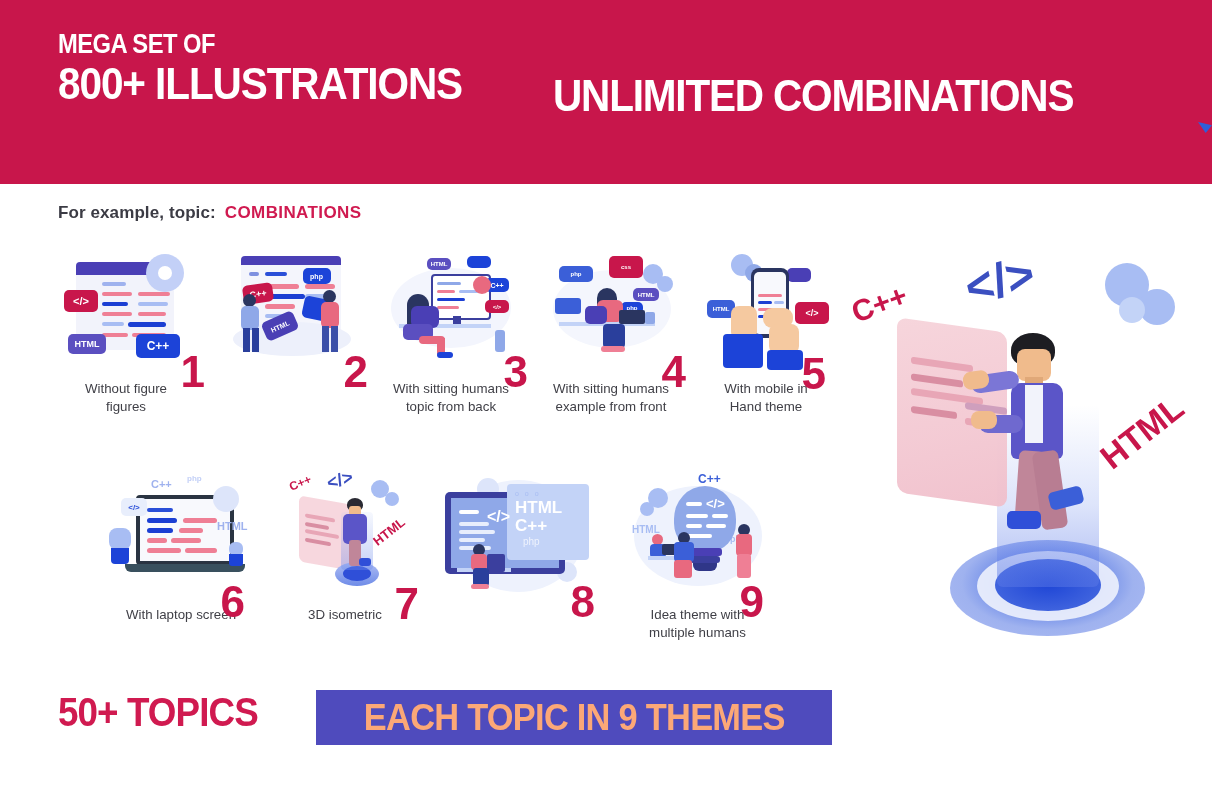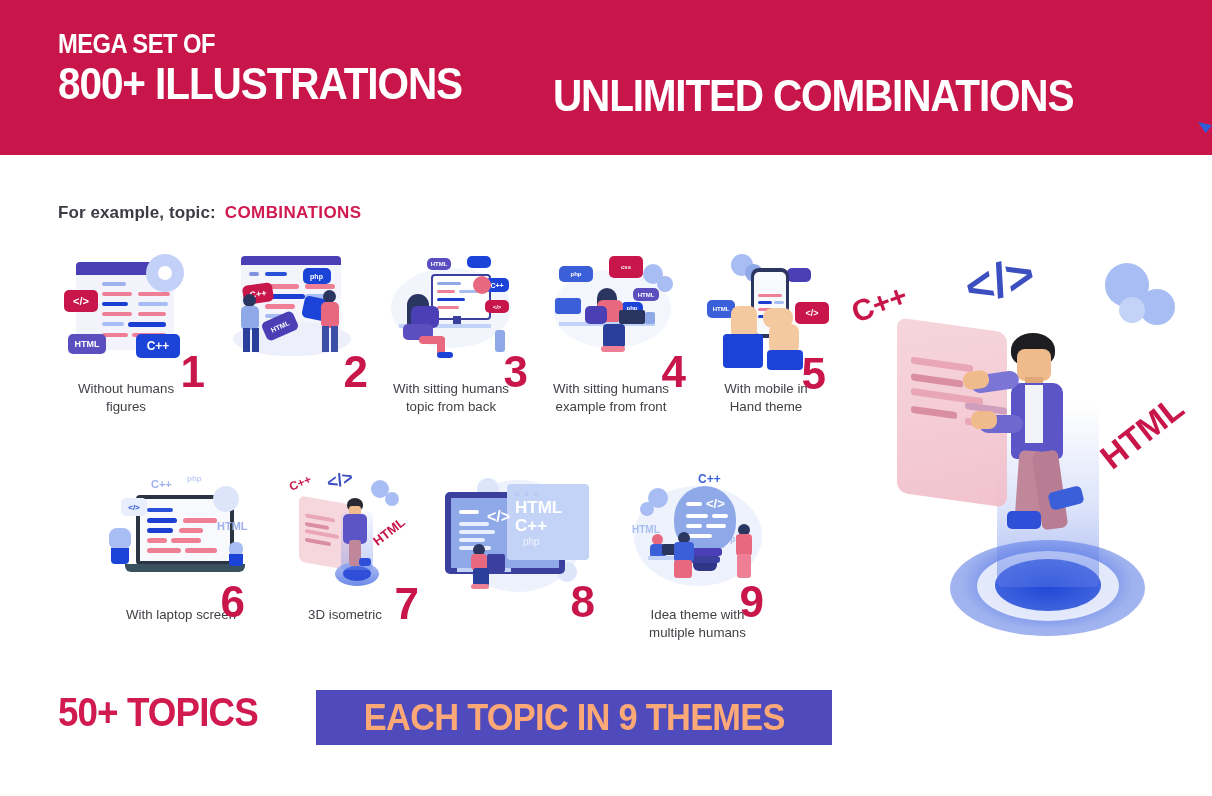--- a/index.html
+++ b/index.html
@@ -4,21 +4,21 @@
 <style>
   html,body{margin:0;padding:0;}
   body{
     width:1212px;height:796px;
     background:#ffffff;
     font-family:"Liberation Sans","DejaVu Sans",sans-serif;
     overflow:hidden;position:relative;
   }
   
   .banner{
-    position:absolute;left:0;top:0;width:1212px;height:155px;
+    position:absolute;left:0;top:0;width:1212px;height:184px;
     background:#c8164b;overflow:hidden;
   }
   .banner-inner{position:absolute;left:58px;top:30px;}
   .banner-line1{
     color:#ffffff;font-size:27px;font-weight:bold;letter-spacing:-0.6px;
     font-stretch:condensed;transform:scaleX(.88);transform-origin:left center;
     line-height:1.05;white-space:nowrap;
   }
   .banner-line2{
     color:#ffffff;font-size:45px;font-weight:bold;letter-spacing:-1.2px;
@@ -139,21 +139,21 @@
       <div class="ln" style="left:40px;top:72px;width:22px;height:4px;background:#a8bdf3"></div>
       <div class="ln" style="left:66px;top:72px;width:38px;height:5px;background:#1c3fd3"></div>
       <div class="ln" style="left:40px;top:83px;width:26px;height:4px;background:#ef7f95"></div>
       <div class="ln" style="left:70px;top:83px;width:34px;height:4px;background:#ef7f95"></div>
       <div class="badge" style="left:2px;top:40px;width:34px;height:22px;background:#c8164b;font-size:11px">&lt;/&gt;</div>
       <div class="badge" style="left:6px;top:84px;width:38px;height:20px;background:#5b4fc0;font-size:9px">HTML</div>
       <div class="badge" style="left:74px;top:84px;width:44px;height:24px;background:#1c43d8;font-size:12px">C++</div>
     </div>
     <div class="num" style="right:2px;bottom:22px">1</div>
     <div class="caption">
-      <div>Without humans</div>
+      <div>Without figure</div>
       <div>figures</div>
     </div>
   </div>
 
   <div class="cell" style="width:165px">
     <div class="art" style="width:140px;height:122px">
       <div class="win" style="left:22px;top:6px;width:100px;height:84px;background:#f4f5fc"></div>
       <div class="winbar" style="left:22px;top:6px;width:100px;height:9px"></div>
       <div class="blob" style="left:14px;top:72px;width:118px;height:34px;background:#edf0fb"></div>
       <div class="ln" style="left:30px;top:22px;width:10px;height:4px;background:#7e90e0"></div>

